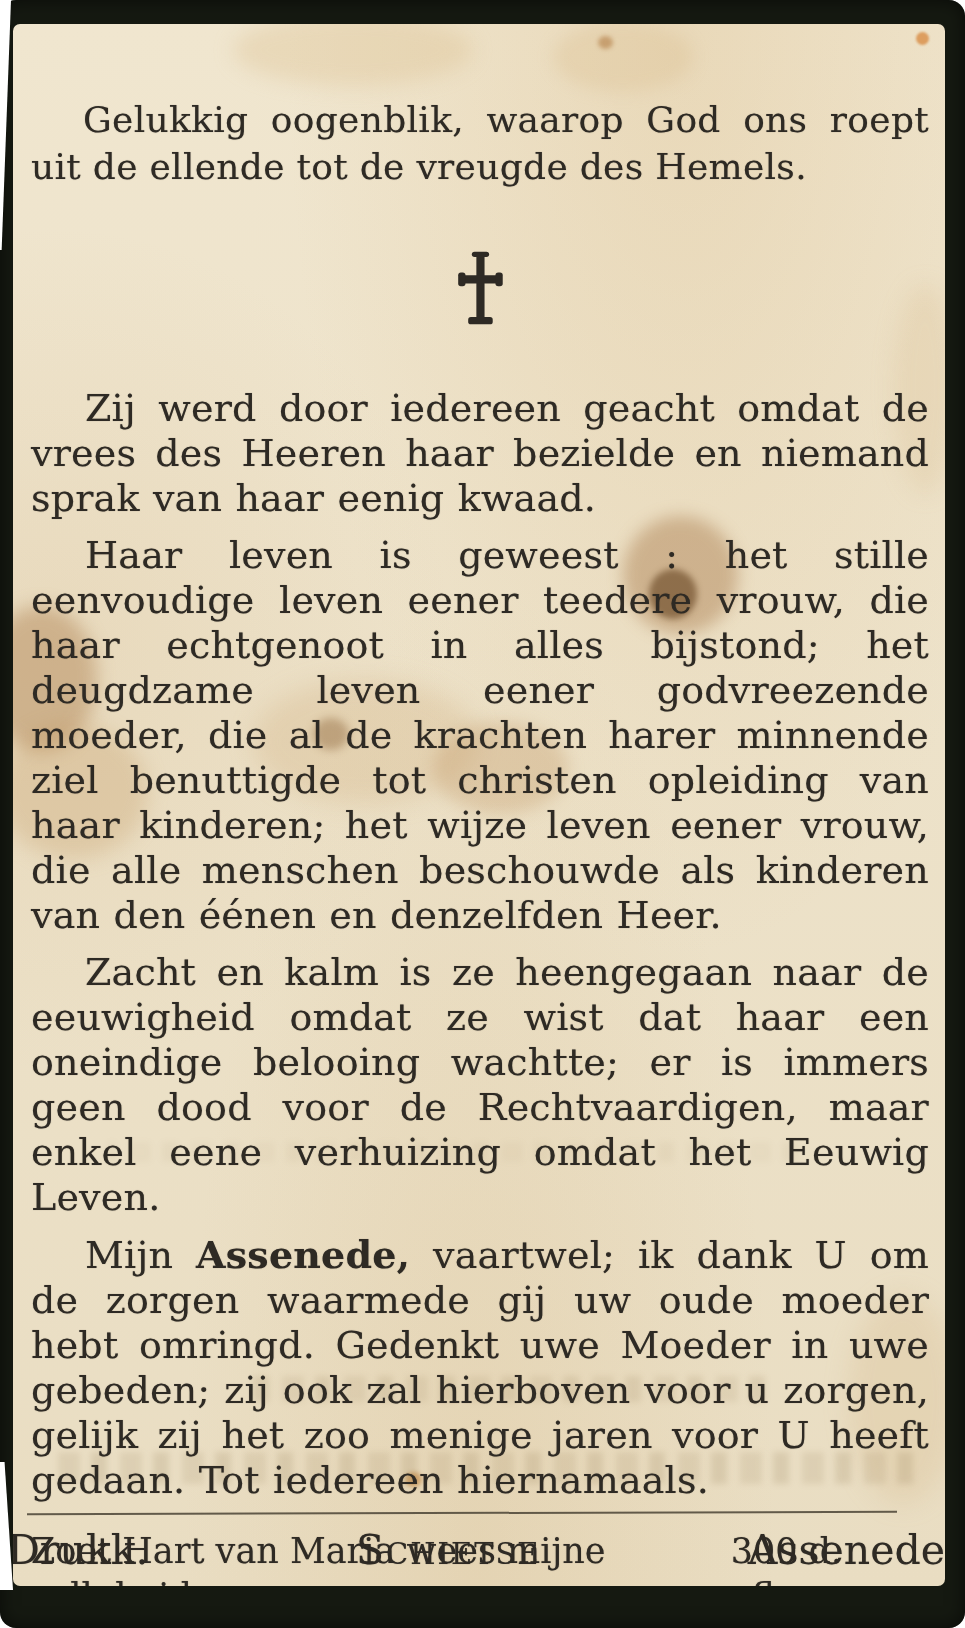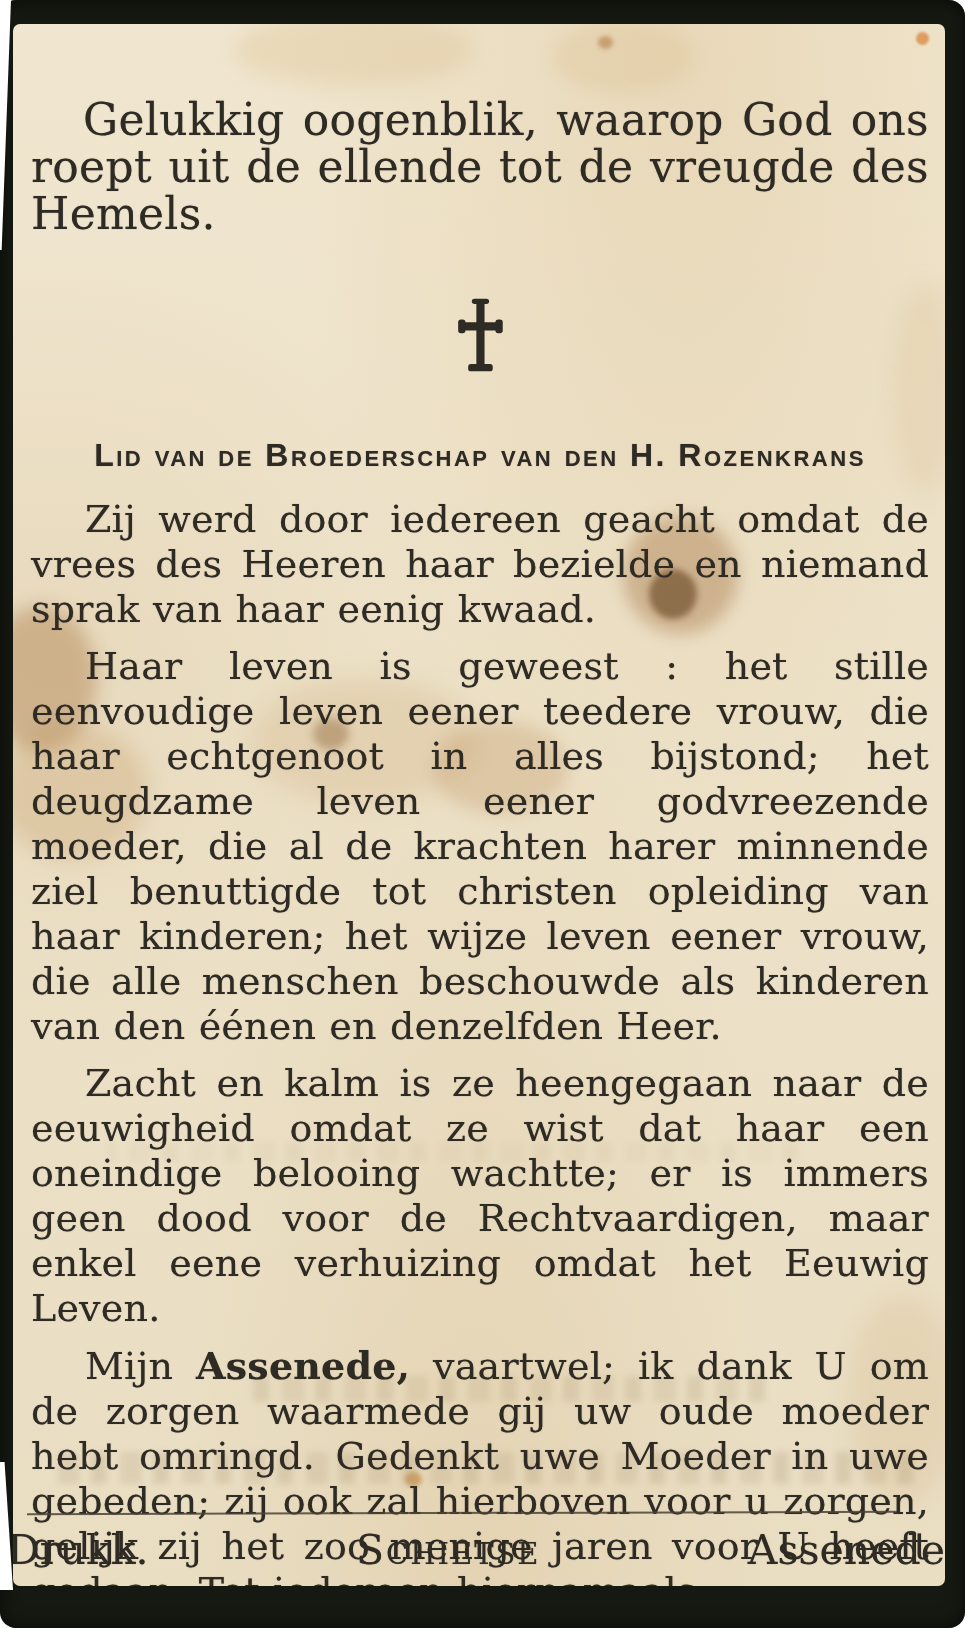--- a/index.html
+++ b/index.html
@@ -44,21 +44,21 @@
     color: var(--color-ink, #2e2a24);
     overflow: hidden;
   }
   .content {
     position: relative;
     padding: 72px 16px 0 18px;
     z-index: 2;
   }
   .opening-quote {
     margin: 0;
-    font-size: 44px;
+    font-size: 36px;
     line-height: 47px;
     text-align: justify;
     text-indent: 52px;
     letter-spacing: .3px;
     text-shadow: 0 0 1px rgba(46,42,36,.45);
   }
   .cross-wrap {
     margin: 58px auto 0 auto;
     width: 60px;
     text-align: center;
@@ -170,21 +170,20 @@
             <rect x="21" y="4" width="19" height="6" rx="3"></rect>
             <rect x="17" y="76" width="27" height="8" rx="3"></rect>
             <rect x="9" y="30" width="43" height="9" rx="1"></rect>
             <rect x="6" y="27" width="8" height="15" rx="3"></rect>
             <rect x="47" y="27" width="8" height="15" rx="3"></rect>
           </g>
         </svg>
       </div>
 
       <div class="membership">
-        <div>Lid van de Broederschap van den H. Rozenkrans</div>
       </div>
 
       <p class="body-par first">Zij werd door iedereen geacht omdat de vrees des Heeren haar bezielde en niemand sprak van haar eenig kwaad.</p>
 
       <p class="body-par">Haar leven is geweest : het stille eenvoudige leven eener teedere vrouw, die haar echtgenoot in alles bijstond; het deugdzame leven eener godvreezende moeder, die al de krachten harer minnende ziel benuttigde tot christen opleiding van haar kinderen; het wijze leven eener vrouw, die alle menschen beschouwde als kinderen van den éénen en denzelfden Heer.</p>
 
       <p class="body-par">Zacht en kalm is ze heengegaan naar de eeuwigheid omdat ze wist dat haar een oneindige belooing wachtte; er is immers geen dood voor de Rechtvaardigen, maar enkel eene verhuizing omdat het Eeuwig Leven.</p>
 
       <p class="body-par"><span>Mijn</span> <strong>Assenede,</strong> <span>vaartwel; ik dank U om de zorgen waarmede gij uw oude moeder hebt omringd. Gedenkt uwe Moeder in uwe gebeden; zij ook zal hierboven voor u zorgen, gelijk zij het zoo menige jaren voor U heeft gedaan. Tot iedereen hiernamaals.</span></p>
 

